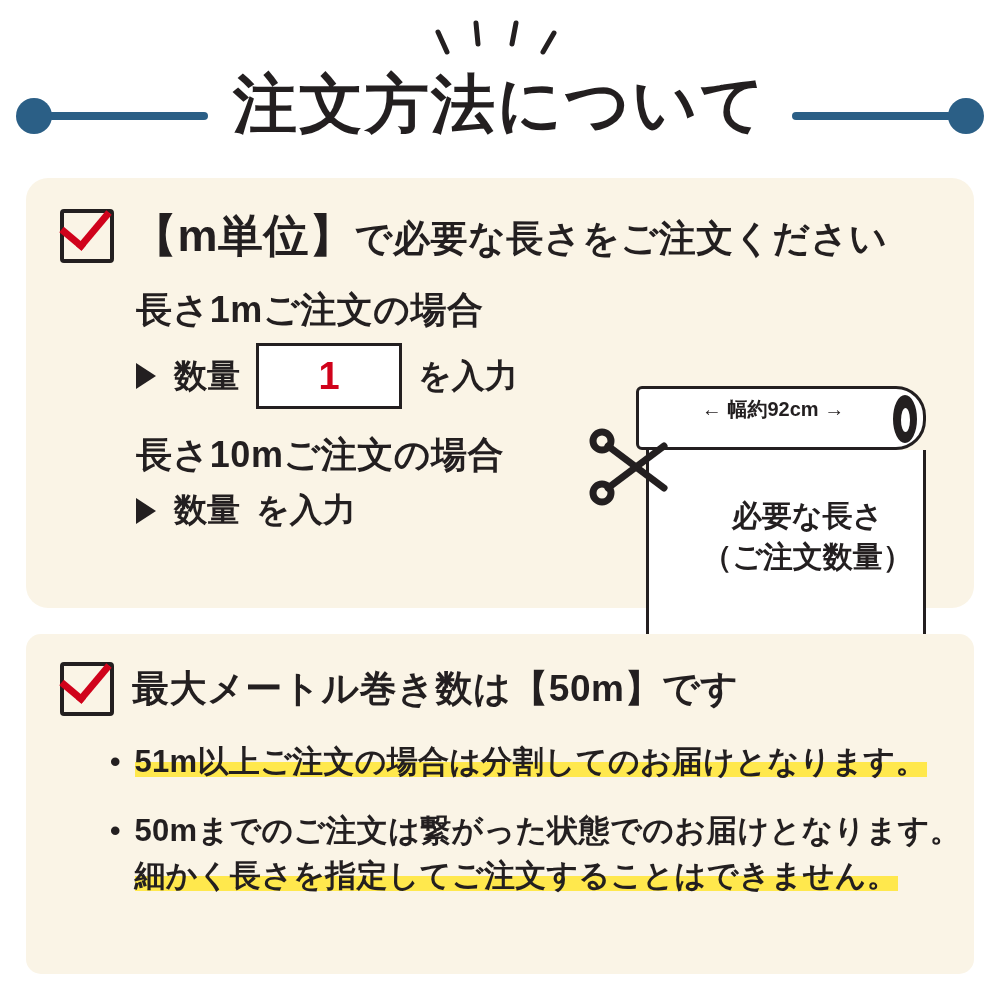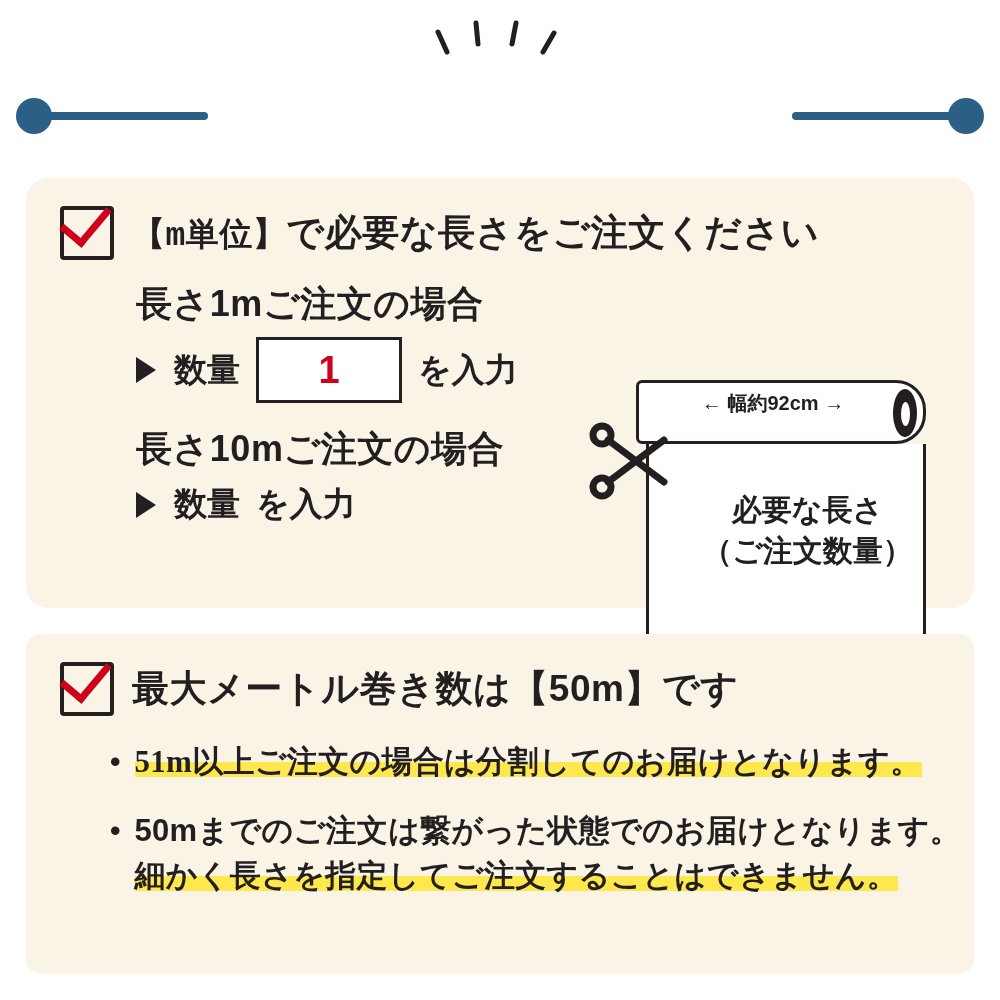--- a/index.html
+++ b/index.html
@@ -98,22 +98,21 @@
     border-width: 0 7px 7px 0;
     transform: rotate(40deg);
   }
   .heading {
     font-size: 37px;
     font-weight: 700;
     letter-spacing: 0.5px;
     white-space: nowrap;
   }
   .heading .big {
-    font-size: 33px;
-    font-family: Liberation Mono, monospace;
+    font-size: 45px;
   }
 
   
   .order-body {
     position: relative;
     height: 330px;
   }
   .left-col {
     position: absolute;
     left: 110px;
@@ -256,21 +255,20 @@
     font-weight: 700;
   }
   .bullet-text {
     font-size: 31px;
     font-weight: 700;
     line-height: 1.45;
     letter-spacing: 0.3px;
   }
   .hl {
     background: linear-gradient(transparent 52%, #ffe84d 52%, #ffe84d 94%, transparent 94%);
-    font-family: Liberation Serif, serif;
   }
 </style>
 </head>
 <body>
 
 <div class="header">
 
   <svg class="sparkles" viewBox="0 0 1000 46" xmlns="http://www.w3.org/2000/svg">
     <g stroke="#231f20" stroke-width="5" stroke-linecap="round">
       <line x1="447" y1="34" x2="438" y2="14"></line>
@@ -278,20 +276,21 @@
       <line x1="512" y1="26" x2="516" y2="5"></line>
       <line x1="543" y1="34" x2="554" y2="15"></line>
     </g>
   </svg>
 
   <div class="rule left"></div>
   <div class="dot left"></div>
   <div class="rule right"></div>
   <div class="dot right"></div>
 
+  <div class="title">注文方法について</div>
 </div>
 
 <div class="panel" id="panel-order">
 
   <div class="check-row">
     <div class="checkbox"></div>
     <div class="heading">
       <span class="big">【m単位】</span><span>で必要な長さをご注文ください</span>
     </div>
   </div>

